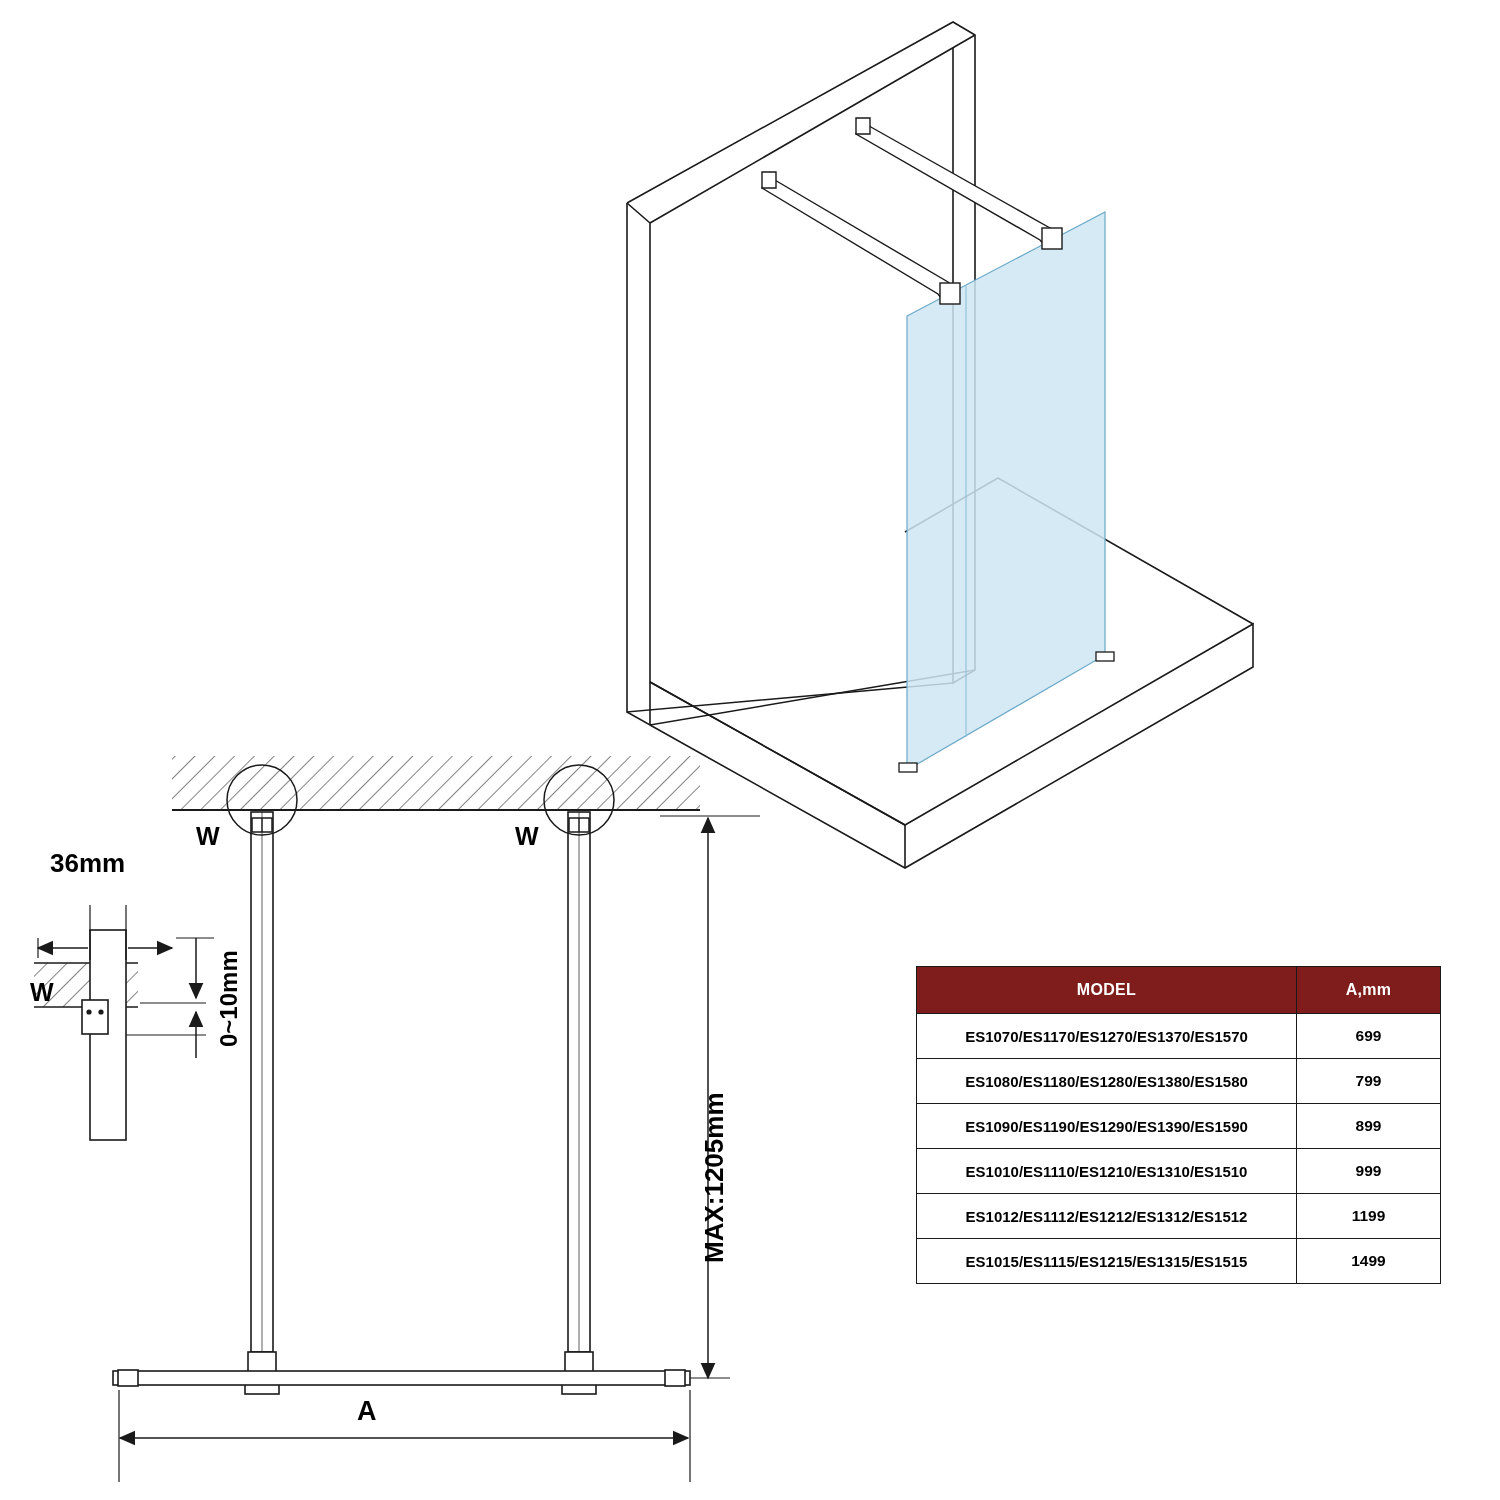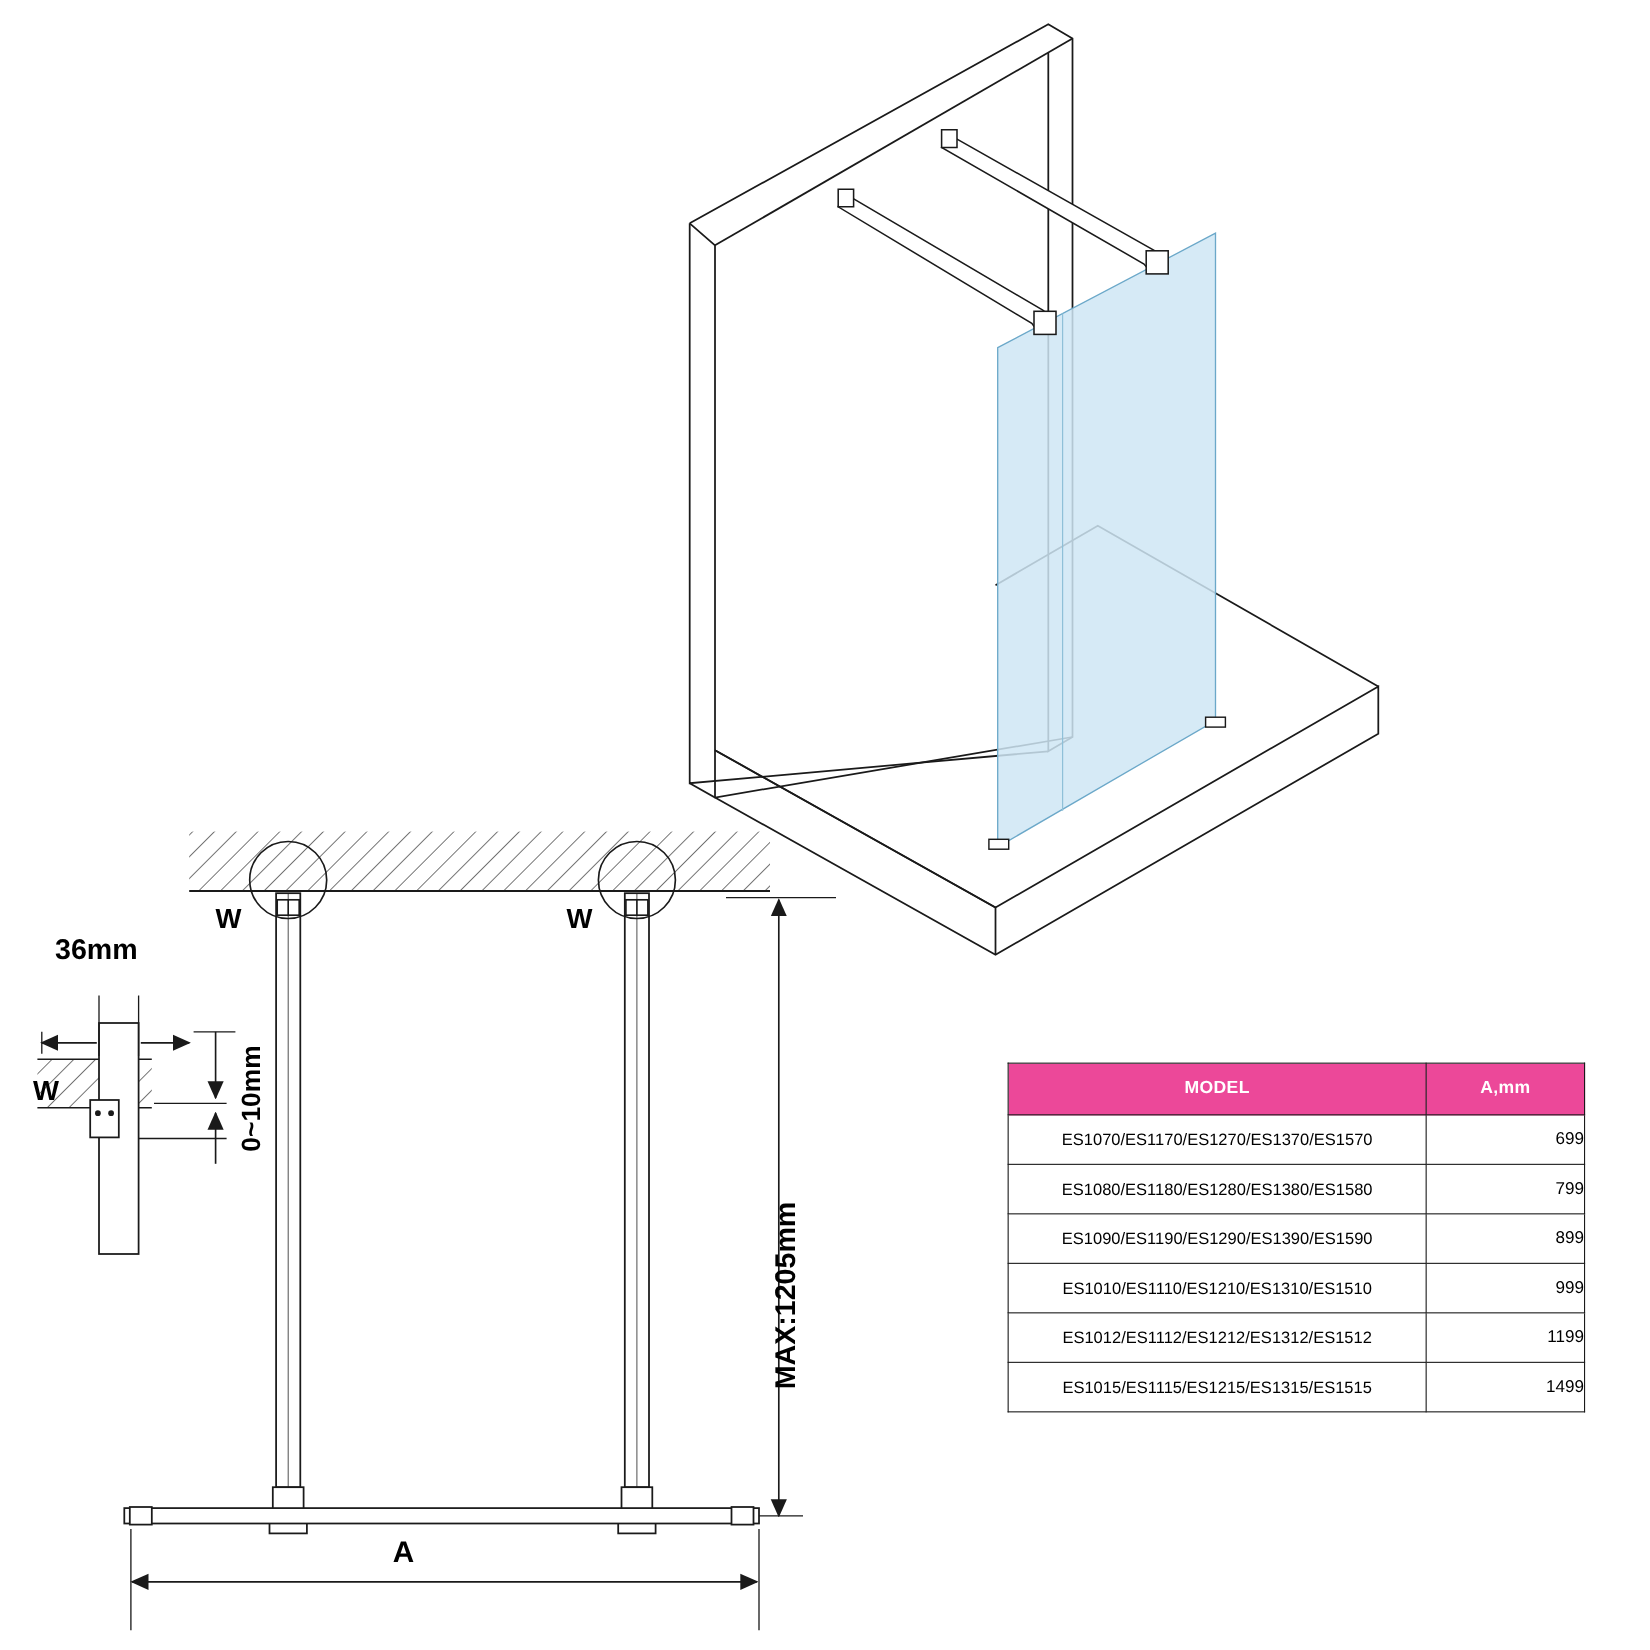--- a/index.html
+++ b/index.html
@@ -36,34 +36,34 @@
     border-collapse: collapse;
     font-size: 15.5px;
     table-layout: fixed;
   }
   .spec-table th, .spec-table td {
     border: 1px solid #1a1a1a;
     text-align: center;
     padding: 0;
     height: 44px;
     vertical-align: middle;
-    font-weight: normal;
+    font-weight: bold;
   }
   .spec-table thead th {
-    background: #ec4899;
+    background: #7f1d1d;
     color: #ffffff;
     font-weight: bold;
     font-size: 16px;
     letter-spacing: 0.3px;
     height: 46px;
   }
   .spec-table col.c-model { width: 380px; }
   .spec-table col.c-val { width: 144px; }
   .spec-table td.model-cell { font-size: 15px; }
-  .spec-table td.val-cell { font-size: 15.5px; text-align: right; }
+  .spec-table td.val-cell { font-size: 15.5px; }
 
   
   .lbl {
     position: absolute;
     white-space: nowrap;
     font-family: "Liberation Sans", sans-serif;
     font-weight: bold;
     color: #000;
   }
   .lbl-36 { left: 50px; top: 848px; font-size: 26px; }

